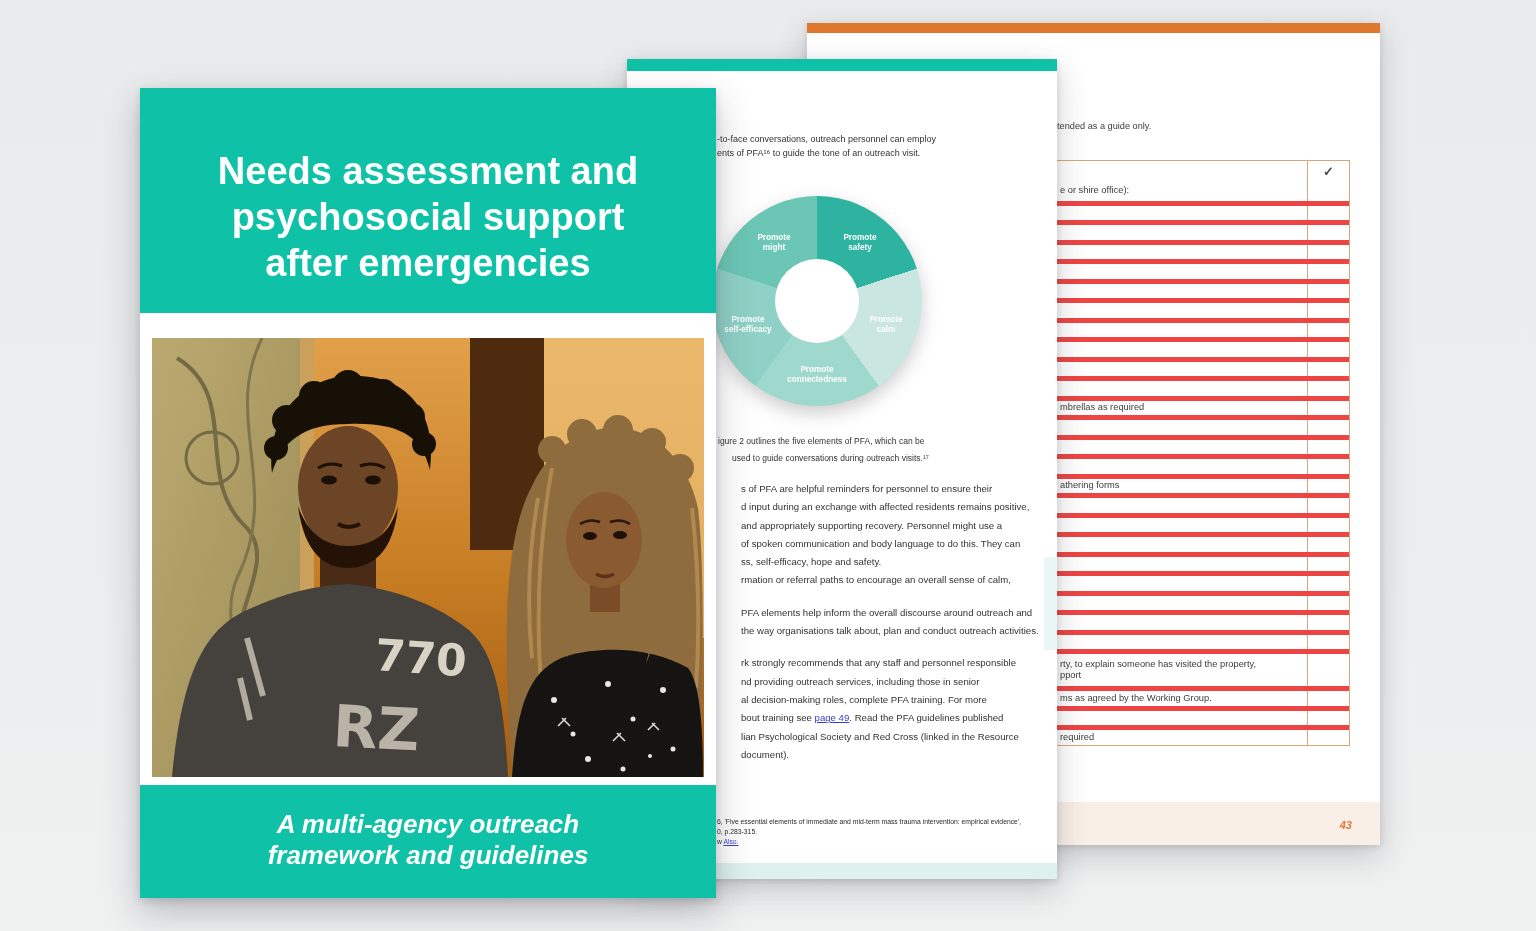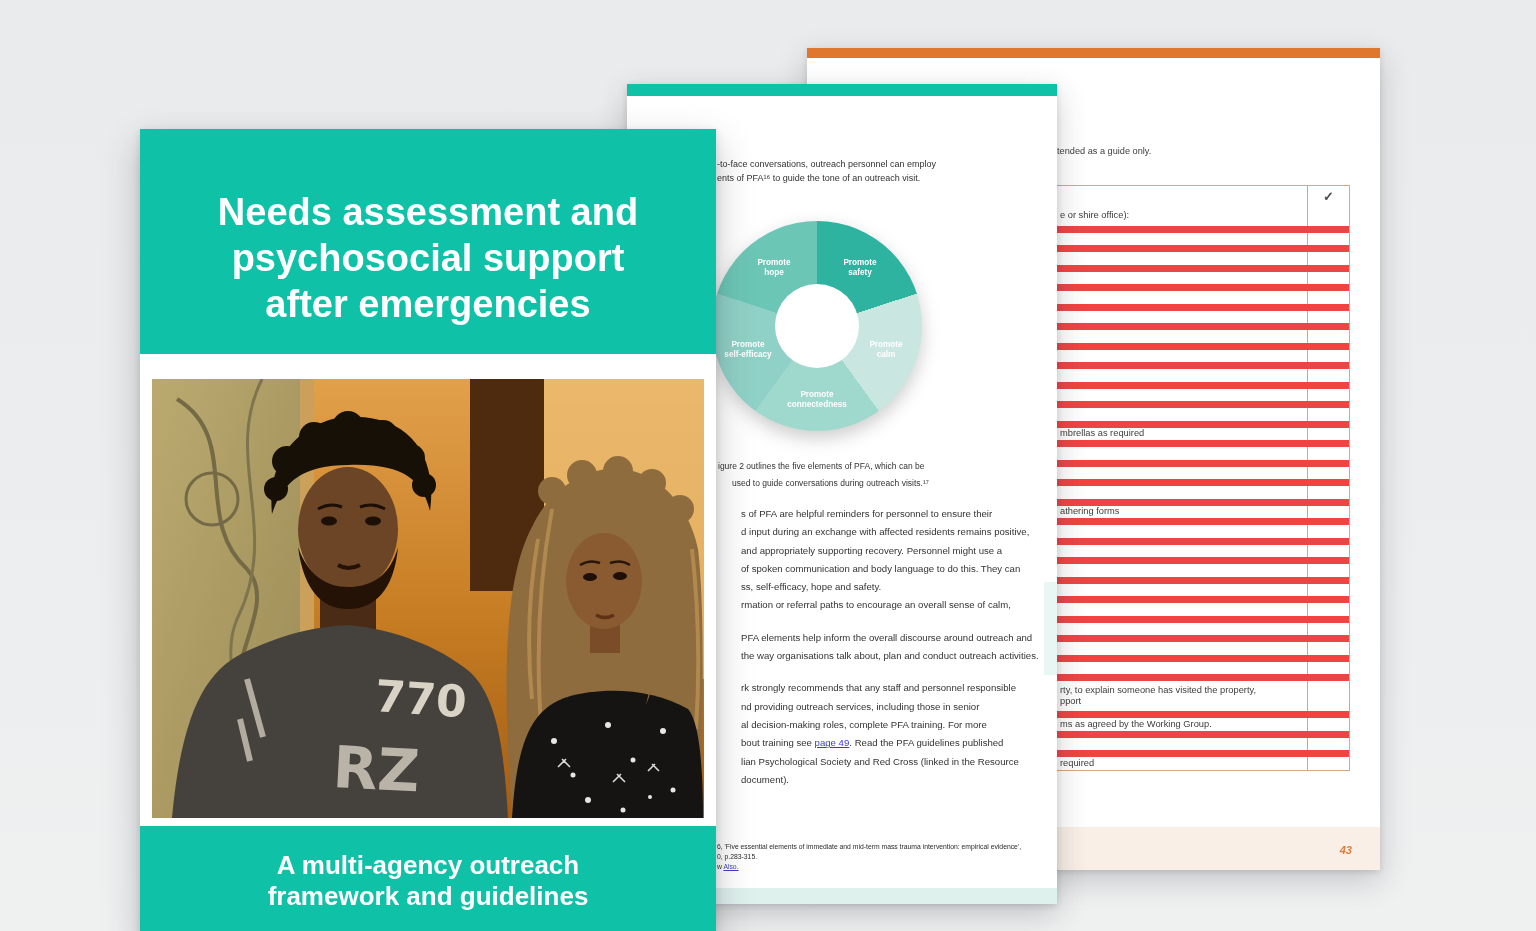--- a/index.html
+++ b/index.html
@@ -1,30 +1,30 @@
 <!DOCTYPE html>
 <html><head>
 <meta charset="utf-8">
 <style>
   html,body{margin:0;padding:0;}
   body{
     width:1536px;height:931px;position:relative;overflow:hidden;
     background:linear-gradient(180deg,#eaebec 0%,#ecedee 55%,#eff0f0 100%);
     font-family:"Liberation Sans", sans-serif;
   }
-  .page{position:absolute;background:#fff;margin-top:25px;}
+  .page{position:absolute;background:#fff;}
   
   .right-page{left:807px;top:23px;width:573px;height:822px;z-index:1;
     box-shadow:0 10px 28px rgba(50,50,60,.22),0 2px 6px rgba(50,50,60,.14);}
   .orange-bar{position:absolute;left:0;top:0;width:100%;height:10px;}
   .rp-intro{position:absolute;left:250px;top:98px;font-size:9.2px;color:#3c3c3c;white-space:nowrap;}
   .rp-table{position:absolute;left:100px;top:137px;width:443px;box-sizing:border-box;
     border:1px solid #d8a878;background:#fff;}
   .rp-row{display:flex;height:19.5px;box-sizing:border-box;}
-  .rp-row + .rp-row{border-top:7px solid #ef4444;}
+  .rp-row + .rp-row{border-top:5px solid #ef4444;}
   .rp-row.header{height:20px;}
   .rp-row.tall{height:37px;}
   .rp-row .txt{flex:1;padding-left:152px;font-size:9.3px;color:#3c3c3c;
     display:flex;flex-direction:column;justify-content:center;line-height:11px;
     white-space:nowrap;overflow:hidden;}
   .rp-row .chk{width:42px;border-left:1px solid #d8a878;box-sizing:border-box;
     display:flex;align-items:center;justify-content:center;}
   .check-glyph{font-size:13px;font-weight:bold;color:#4f4f4f;}
   .rp-footer{position:absolute;left:0;bottom:0;width:100%;height:43px;font-style:italic;}
   .pageno{position:absolute;right:28px;bottom:14px;font-size:11px;font-weight:bold;}
@@ -41,29 +41,29 @@
   .mp-caption{position:absolute;left:91px;top:374px;font-size:8.5px;line-height:17px;color:#333;white-space:nowrap;}
   .mp-caption .c2{padding-left:14px;}
   .mp-body{position:absolute;left:90px;top:421px;width:335px;font-size:9.6px;line-height:18.3px;color:#333;padding-left:24px;}
   .mp-body .para{margin-bottom:14px;}
   .mp-body .line{white-space:nowrap;}
   .doc-link{text-decoration:underline;cursor:pointer;}
   .mp-footnote{position:absolute;left:90px;top:758px;font-size:6.8px;line-height:10px;color:#2a2a2a;white-space:nowrap;}
   .mint-sliver{position:absolute;right:0;top:498px;width:13px;height:93px;}
   .mint-band{position:absolute;left:0;bottom:0;width:100%;height:16px;}
   
-  .cover{left:140px;top:104px;width:576px;height:810px;z-index:3;
+  .cover{left:140px;top:88px;width:576px;height:810px;z-index:3;
     box-shadow:0 14px 34px rgba(50,50,60,.28),0 3px 8px rgba(50,50,60,.16);}
   .cover-header{position:absolute;left:0;top:0;width:100%;height:225px;}
   .cover-title{padding-top:60px;text-align:center;color:#fff;font-weight:bold;
     font-size:38px;line-height:46px;}
   .cover-photo{position:absolute;left:12px;top:250px;width:552px;height:439px;display:block;}
   .cover-band{position:absolute;left:0;top:697px;width:100%;height:113px;}
   .cover-subtitle{padding-top:24px;text-align:center;color:#fff;font-weight:bold;
-    font-size:26px;line-height:31px;}
+    font-style:italic;font-size:26px;line-height:31px;}
 </style>
 </head>
 <body>
 
 <div>
 
   <div class="page right-page">
     <div class="orange-bar" style="background: rgb(224, 119, 46);"></div>
     <div class="rp-intro">tended as a guide only.</div>
     <div class="rp-table">
@@ -225,21 +225,21 @@
         <div class="seg-label" style="left: 105px; top: 178px;">
           <div>Promote</div>
           <div>connectedness</div>
         </div>
         <div class="seg-label" style="left: 36px; top: 128px;">
           <div>Promote</div>
           <div>self-efficacy</div>
         </div>
         <div class="seg-label" style="left: 62px; top: 46px;">
           <div>Promote</div>
-          <div>hope</div>
+          <div>might</div>
         </div>
       </div>
     <div class="mp-caption">
       <div>igure 2 outlines the five elements of PFA, which can be</div>
       <div class="c2">used to guide conversations during outreach visits.¹⁷</div>
     </div>
     <div class="mp-body" id="mp-paras">
         <div class="para">
           <div class="line">s of PFA are helpful reminders for personnel to ensure their</div>
           <div class="line">d input during an exchange with affected residents remains positive,</div>

